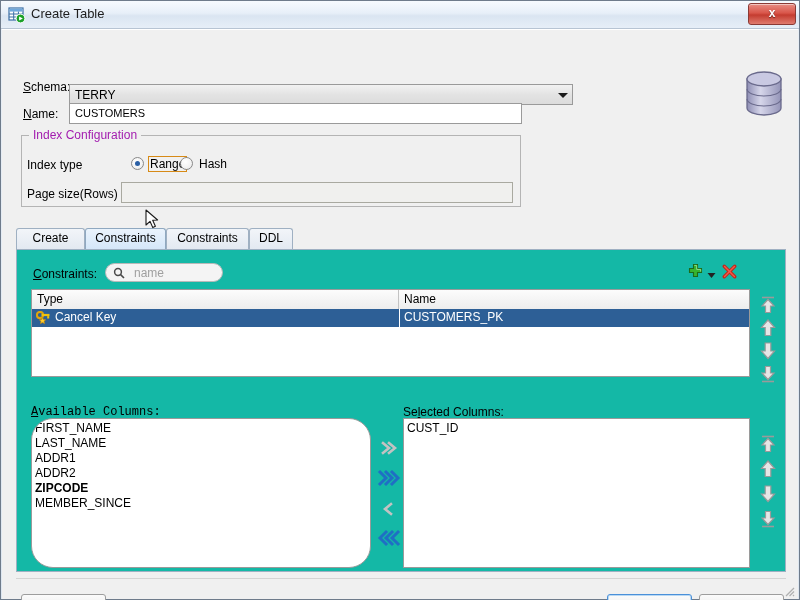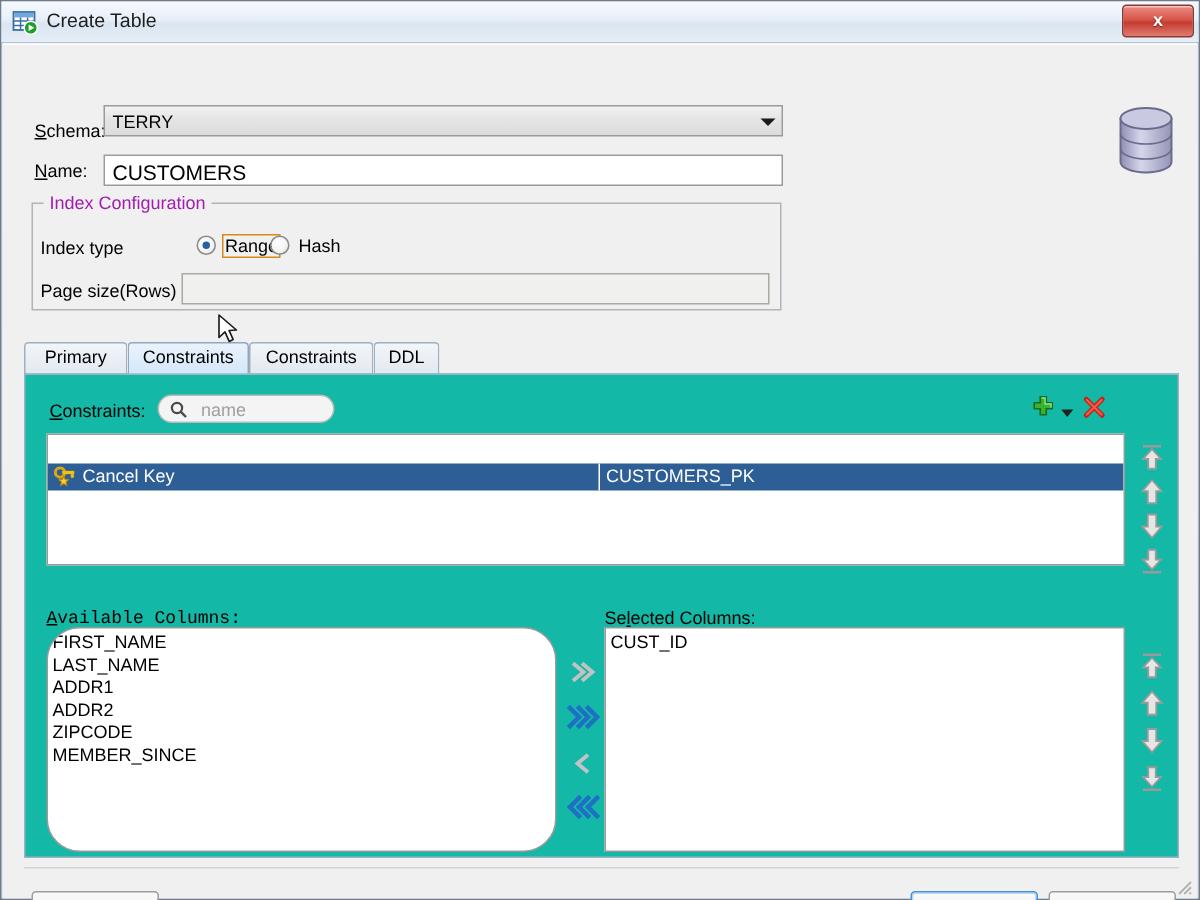--- a/index.html
+++ b/index.html
@@ -107,21 +107,21 @@
   .textfield {
     position: absolute;
     box-sizing: border-box;
     border: 1px solid #9a9a9a;
     background: #ffffff;
     height: 21px;
   }
   .textfield .tval {
     position: absolute;
     left: 5px; top: 3px;
-    font-size: 14px;
+    font-size: 11px;
   }
 
   
   .db-icon { position: absolute; }
 
   
   .groupbox {
     position: absolute;
     box-sizing: border-box;
     border: 1px solid #b4b4b4;
@@ -354,21 +354,21 @@
     <div class="close-btn">
       <span class="x">x</span>
     </div>
   </div>
 
   <div class="body-area">
 
     <span class="lbl" style="left:21px; top:50px;">
       <span class="und">S</span><span>chema:</span>
     </span>
-    <div class="combo" style="left:67px; top:40px; width:453px;">
+    <div class="combo" style="left:67px; top:54px; width:504px;">
       <span class="cval">TERRY</span>
       <span class="arrowbox"></span>
     </div>
 
     <span class="lbl" style="left:21px; top:77px;">
       <span class="und">N</span><span>ame:</span>
     </span>
     <div class="textfield" style="left:67px; top:73px; width:453px;">
       <span class="tval">CUSTOMERS</span>
     </div>
@@ -400,21 +400,21 @@
     <div class="radio" style="left:178px; top:127px;"></div>
     <span class="radio-label" style="left:195px; top:127px;">Hash</span>
 
     <span class="lbl" style="left:25px; top:157px;">Page size(Rows)</span>
     <div class="flatfield" style="left:119px; top:152px; width:392px;">
       <span class="tval" style="position:absolute;left:5px;top:3px;"></span>
     </div>
 
     <div class="tabstrip">
       <div class="tab" style="left:0px; width:69px;">
-        <span>Primary</span>
+        <span>Create</span>
       </div>
       <div class="tab active" style="left:69px; width:81px;">
         <span>Constraints</span>
       </div>
       <div class="tab" style="left:150px; width:83px;">
         <span>Constraints</span>
       </div>
       <div class="tab" style="left:233px; width:44px;">
         <span>DDL</span>
       </div>
@@ -453,20 +453,24 @@
             <line x1="13.8" y1="3.2" x2="3.2" y2="13.8"></line>
           </g>
           <g stroke="#f25b4a" stroke-width="1.4" stroke-linecap="round">
             <line x1="3.6" y1="3.6" x2="13.4" y2="13.4"></line>
             <line x1="13.4" y1="3.6" x2="3.6" y2="13.4"></line>
           </g>
         </svg>
       </span>
 
       <div class="tablebox" style="left:14px; top:39px; width:719px; height:88px;">
+        <div class="thead">
+          <div class="th" style="left:0px; width:367px;">Type</div>
+          <div class="th" style="left:367px; width:350px; border-right:none;">Name</div>
+        </div>
         <div class="trow" style="top:19px;">
           <span class="key-icon">
             <svg width="15" height="14" viewBox="0 0 15 14">
               <circle cx="4" cy="4" r="3.1" fill="none" stroke="#e0a60b" stroke-width="2"></circle>
               <rect x="5.5" y="2.9" width="8" height="2.2" fill="#f2c20c"></rect>
               <rect x="11.2" y="5.1" width="2" height="2.4" fill="#f2c20c"></rect>
               <polygon points="6.5,6.5 7.4,8.6 9.7,8.8 8,10.3 8.5,12.6 6.5,11.4 4.5,12.6 5,10.3 3.3,8.8 5.6,8.6" fill="#ffcf2e" stroke="#c98a05" stroke-width="0.7"></polygon>
             </svg>
           </span>
           <span class="tcell" style="left:23px; width:344px;">Cancel Key</span>
@@ -498,21 +502,21 @@
       </span>
 
       <span class="lbl" style="left:14px; top:155px;font-family:Liberation Mono, monospace;">
         <span class="und">A</span><span>vailable Columns:</span>
       </span>
       <div class="listbox" style="left:14px; top:168px; width:340px; height:150px;border-radius:22px;">
         <span class="li" style="top:2px;">FIRST_NAME</span>
         <span class="li" style="top:17px;">LAST_NAME</span>
         <span class="li" style="top:32px;">ADDR1</span>
         <span class="li" style="top:47px;">ADDR2</span>
-        <span class="li" style="top:62px;">ZIPCODE</span>
+        <span class="li" style="top:62px;font-weight:bold;">ZIPCODE</span>
         <span class="li" style="top:77px;">MEMBER_SINCE</span>
       </div>
 
       <span class="tb-icon" style="left:362px; top:189px;">
         <svg width="20" height="18" viewBox="0 0 20 18">
           <g fill="none" stroke="#c2c2c2" stroke-width="2.6" stroke-linecap="square">
             <polyline points="4,4 10,9 4,14"></polyline>
             <polyline points="10,4 16,9 10,14"></polyline>
           </g>
         </svg>

